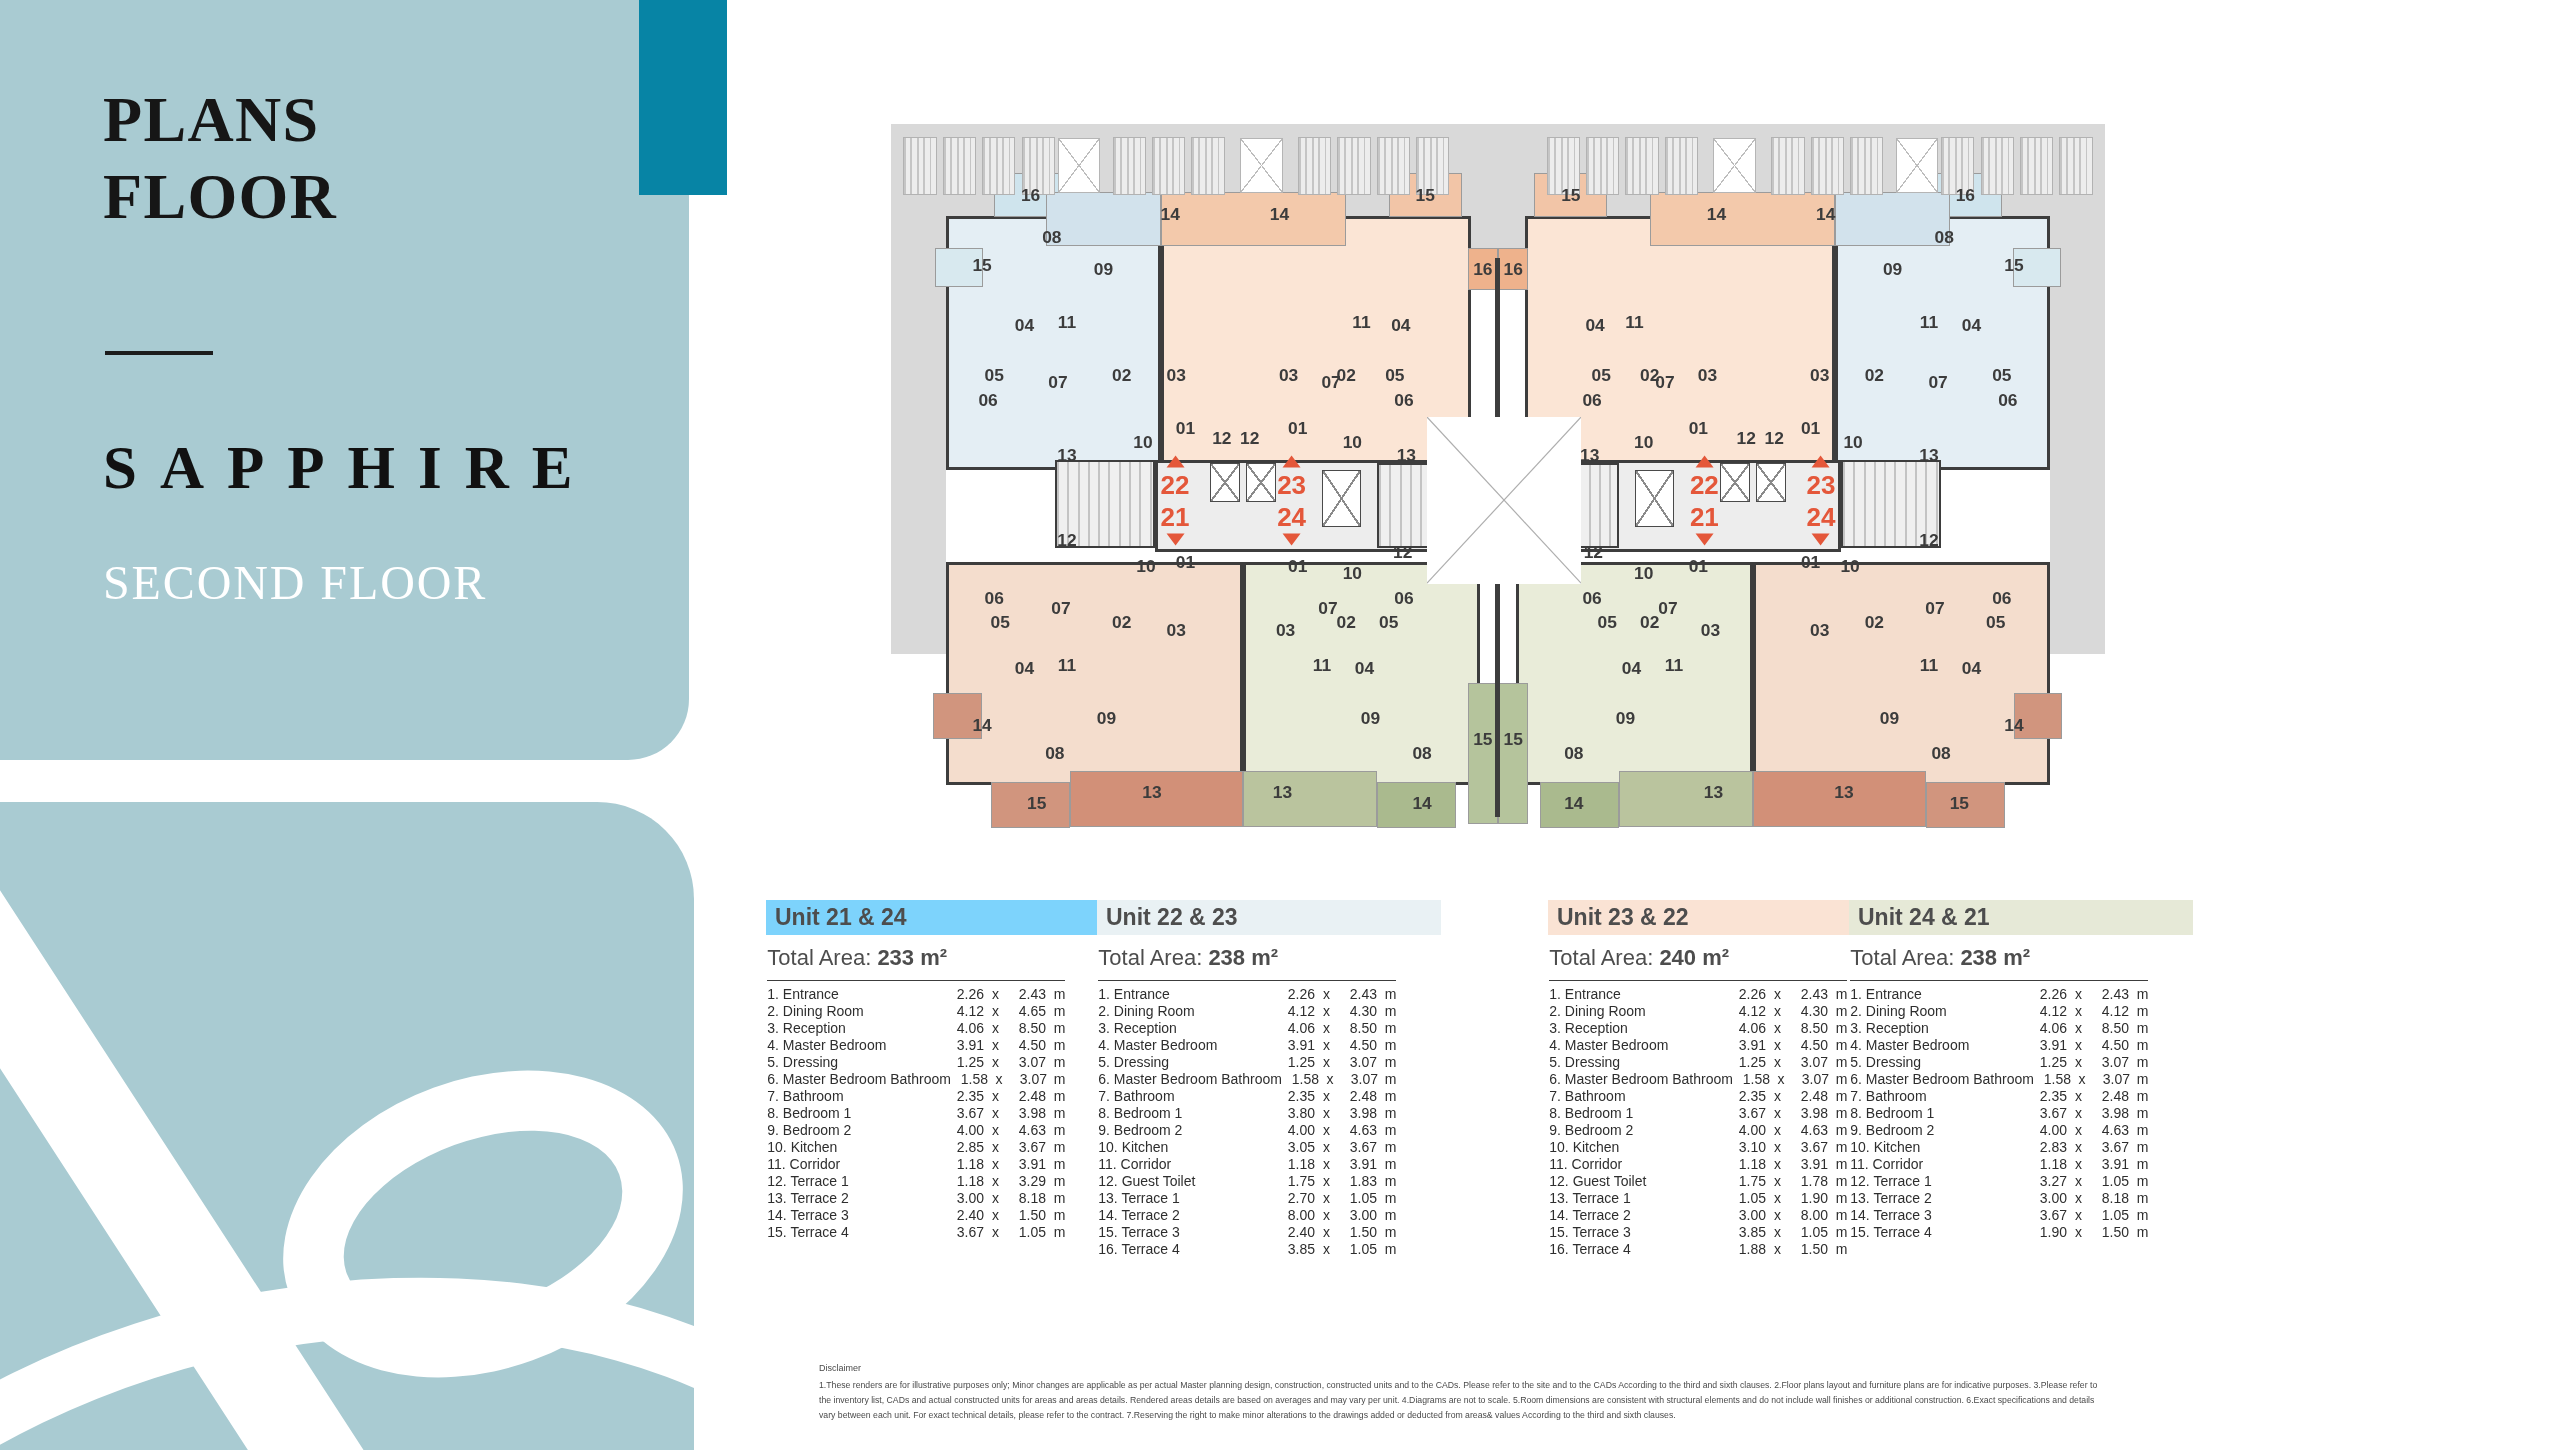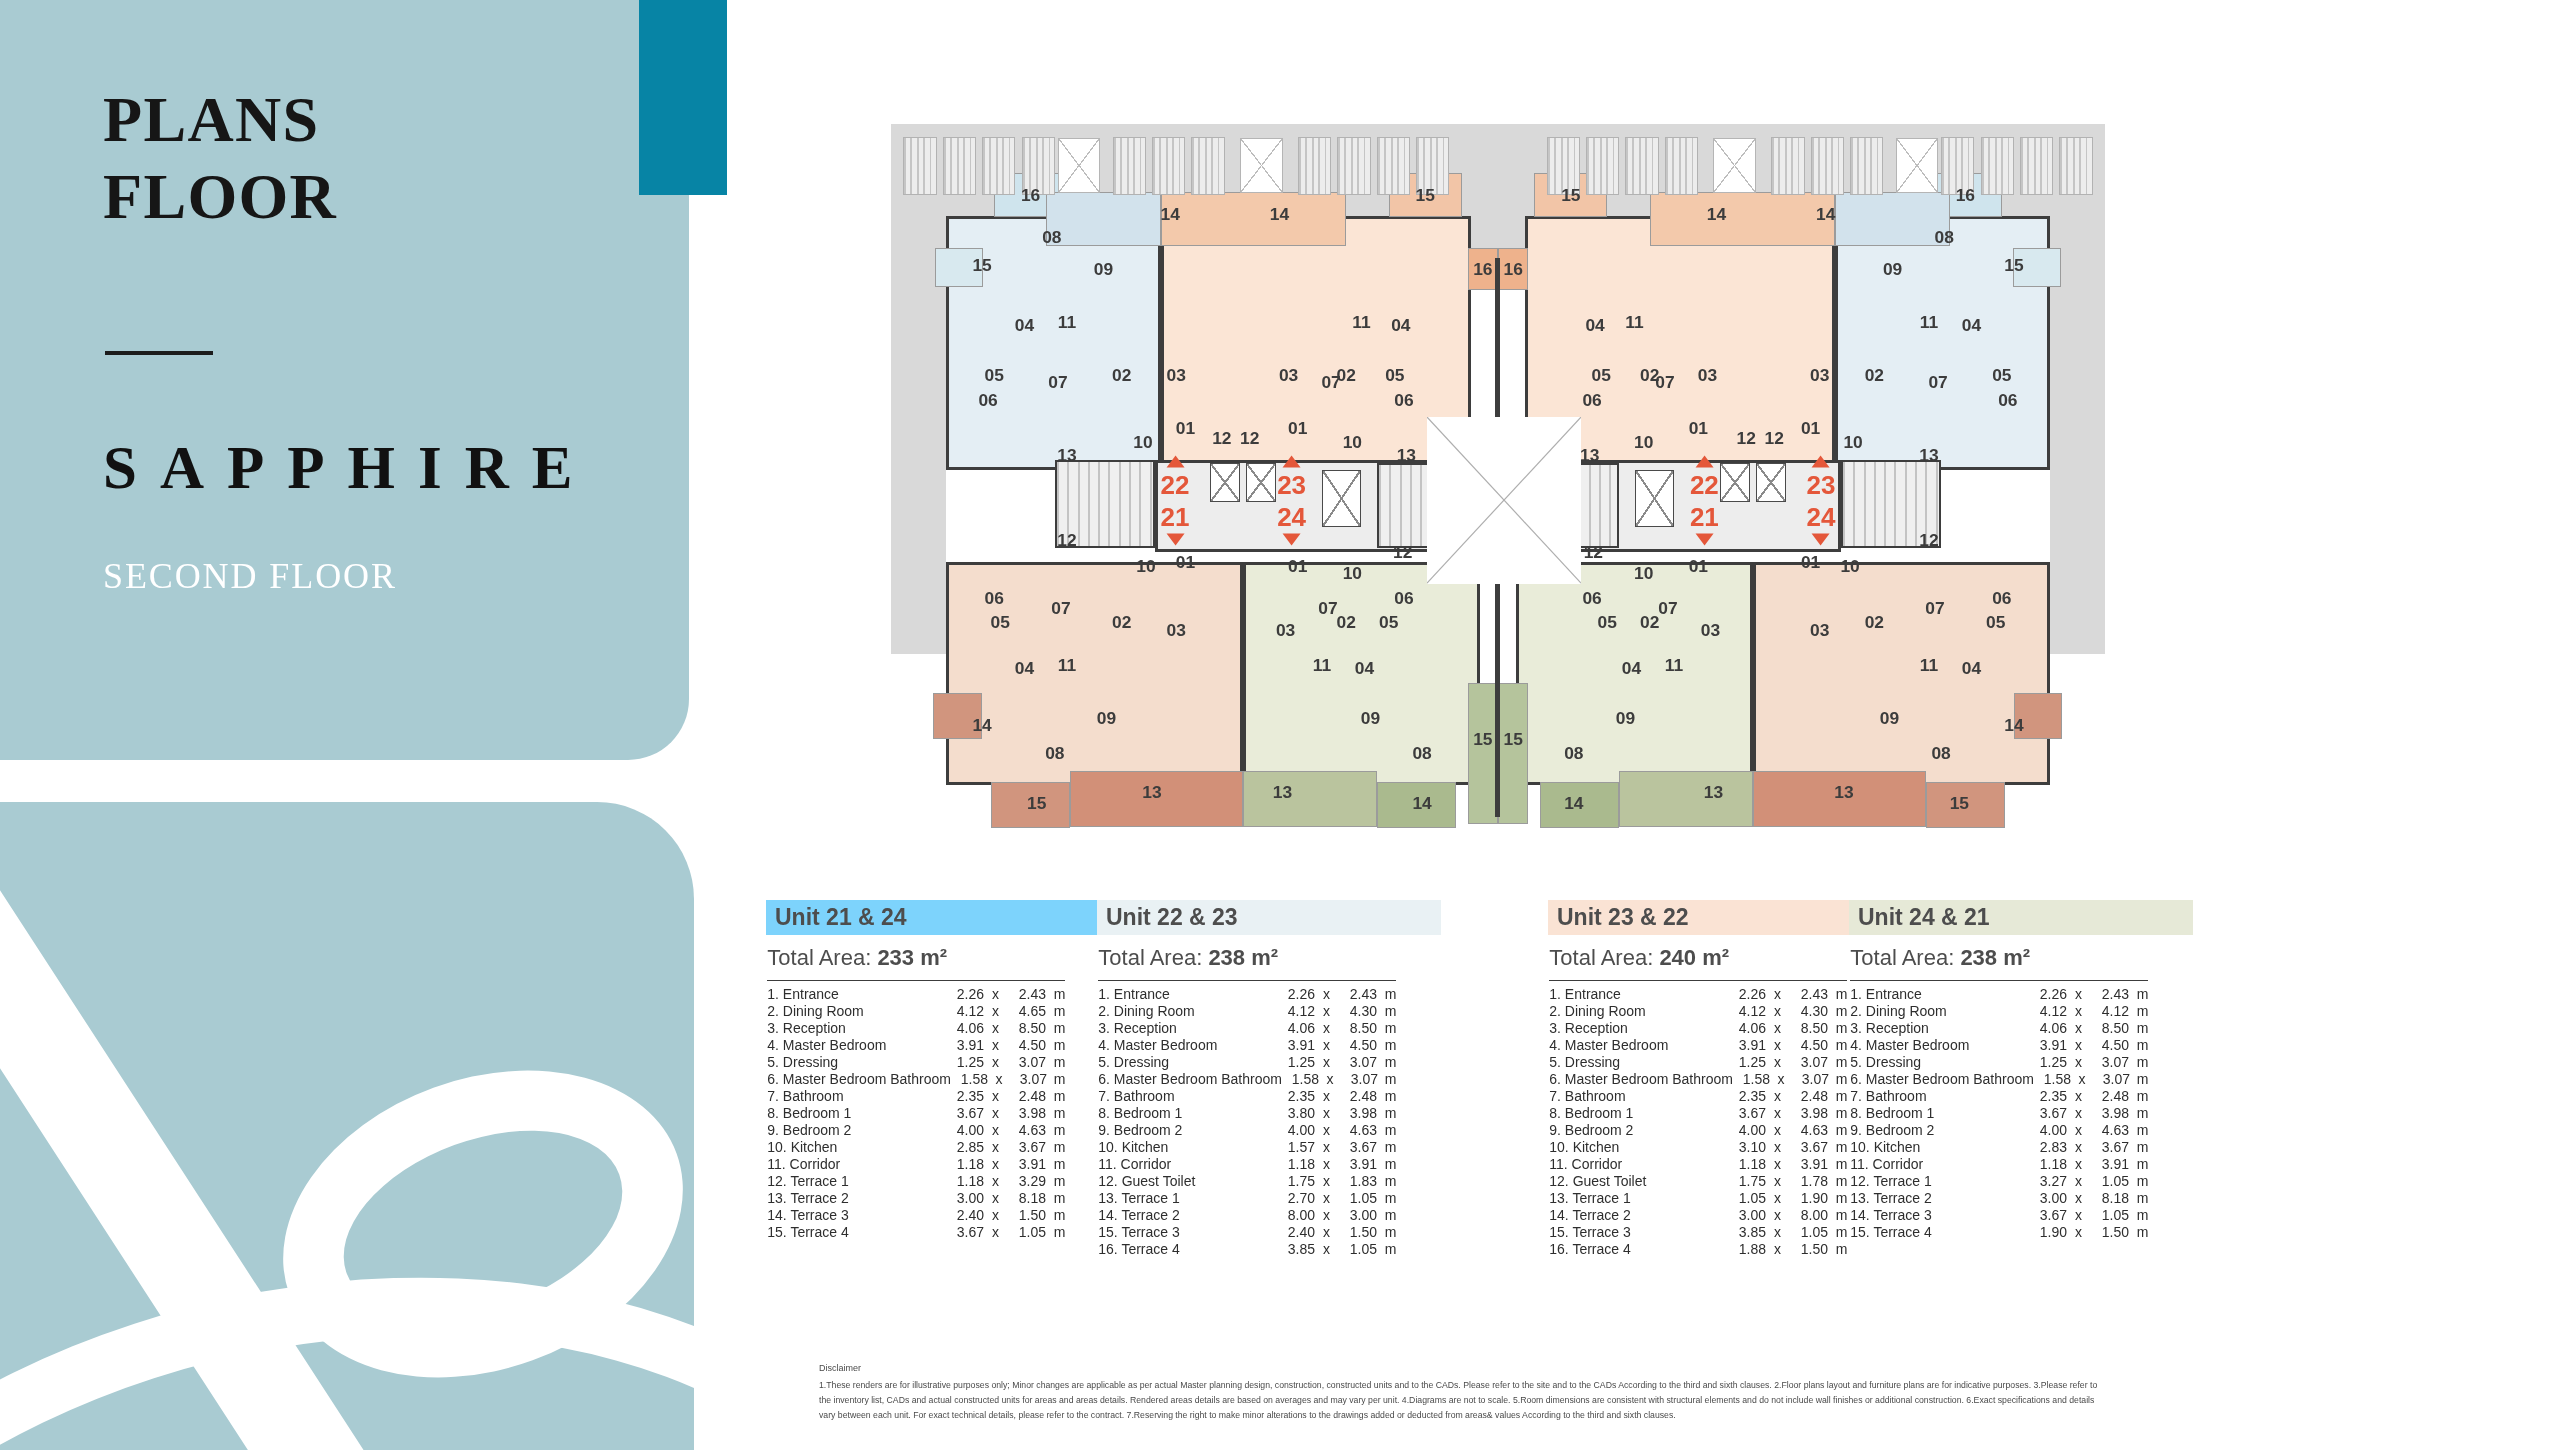--- a/index.html
+++ b/index.html
@@ -20,21 +20,21 @@
   }
   .sb-divider{position:absolute;left:105px;top:351px;width:108px;height:3.9px;background:#1c1c1c;}
   .sb-project{
     position:absolute;left:103px;top:433px;
     font-family:"Liberation Serif","DejaVu Serif",serif;
     font-size:61px;color:#111;letter-spacing:23px;font-weight:700;white-space:nowrap;
   }
   .sb-floor{
     position:absolute;left:103px;top:555px;
     font-family:"Liberation Serif","DejaVu Serif",serif;
-    font-size:36px;color:#ffffff;letter-spacing:1.9px;white-space:nowrap;
+    font-size:48px;color:#ffffff;letter-spacing:1.9px;white-space:nowrap;
   }
   .panel-bottom{
     position:absolute;left:0;top:802px;width:694px;height:649px;
     background:var(--sidebar);border-top-right-radius:97px;overflow:hidden;
   }
   .logo-bar{
     position:absolute;left:77px;top:-193px;width:97px;height:1127px;
     background:#fff;transform:rotate(-33deg);border-radius:52px;
   }
   .logo-loop{
@@ -516,21 +516,21 @@
         </div>
         <div class="t-row">
           <span class="rname">9. Bedroom 2</span>
           <span class="v1">4.00</span>
           <span class="sep">x</span>
           <span class="v2">4.63</span>
           <span class="unit">m</span>
         </div>
         <div class="t-row">
           <span class="rname">10. Kitchen</span>
-          <span class="v1">1.57</span>
+          <span class="v1">3.05</span>
           <span class="sep">x</span>
           <span class="v2">3.67</span>
           <span class="unit">m</span>
         </div>
         <div class="t-row">
           <span class="rname">11. Corridor</span>
           <span class="v1">1.18</span>
           <span class="sep">x</span>
           <span class="v2">3.91</span>
           <span class="unit">m</span>

